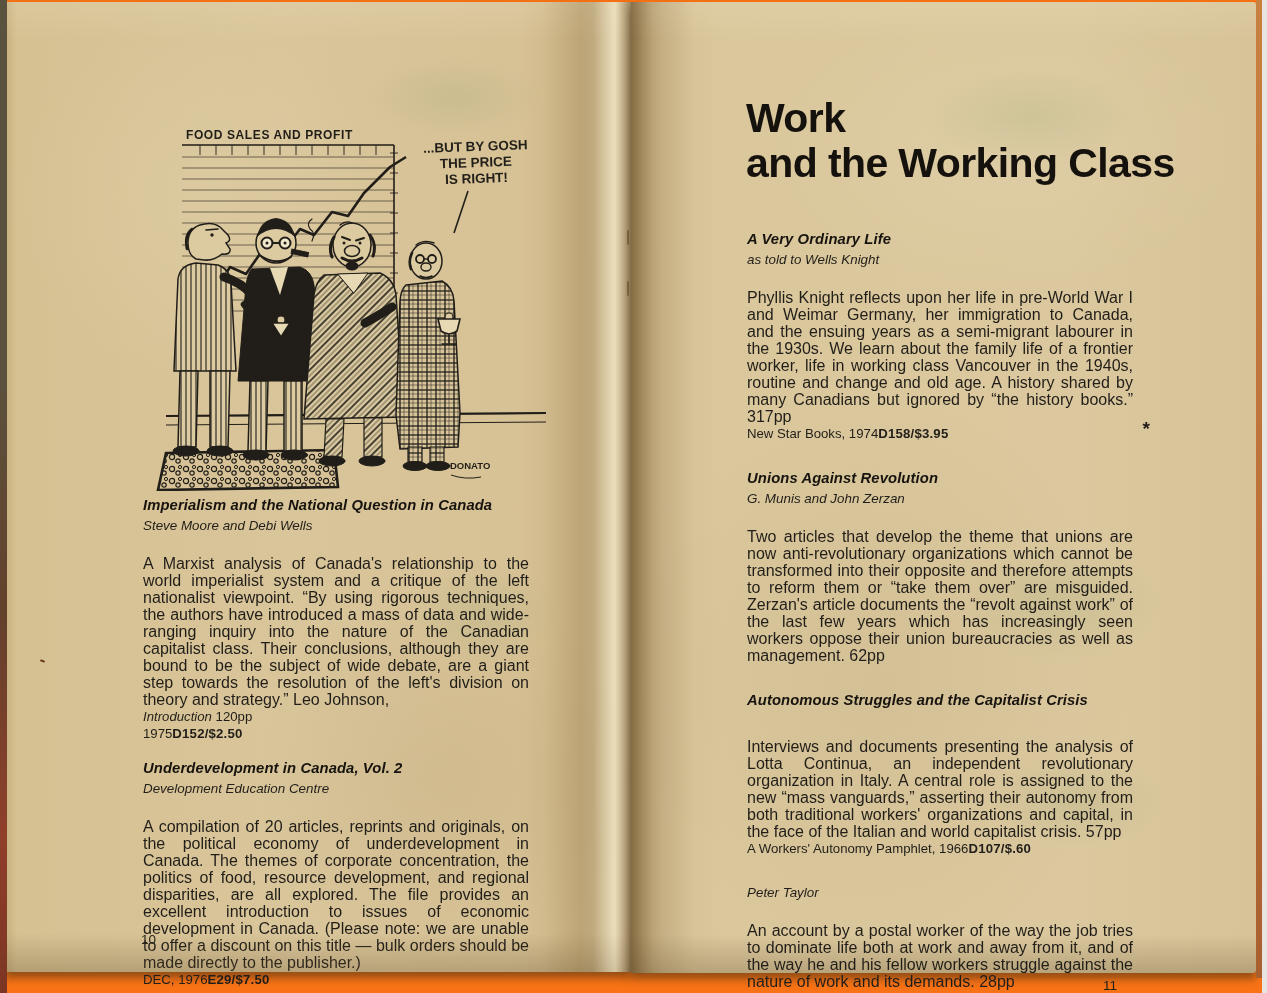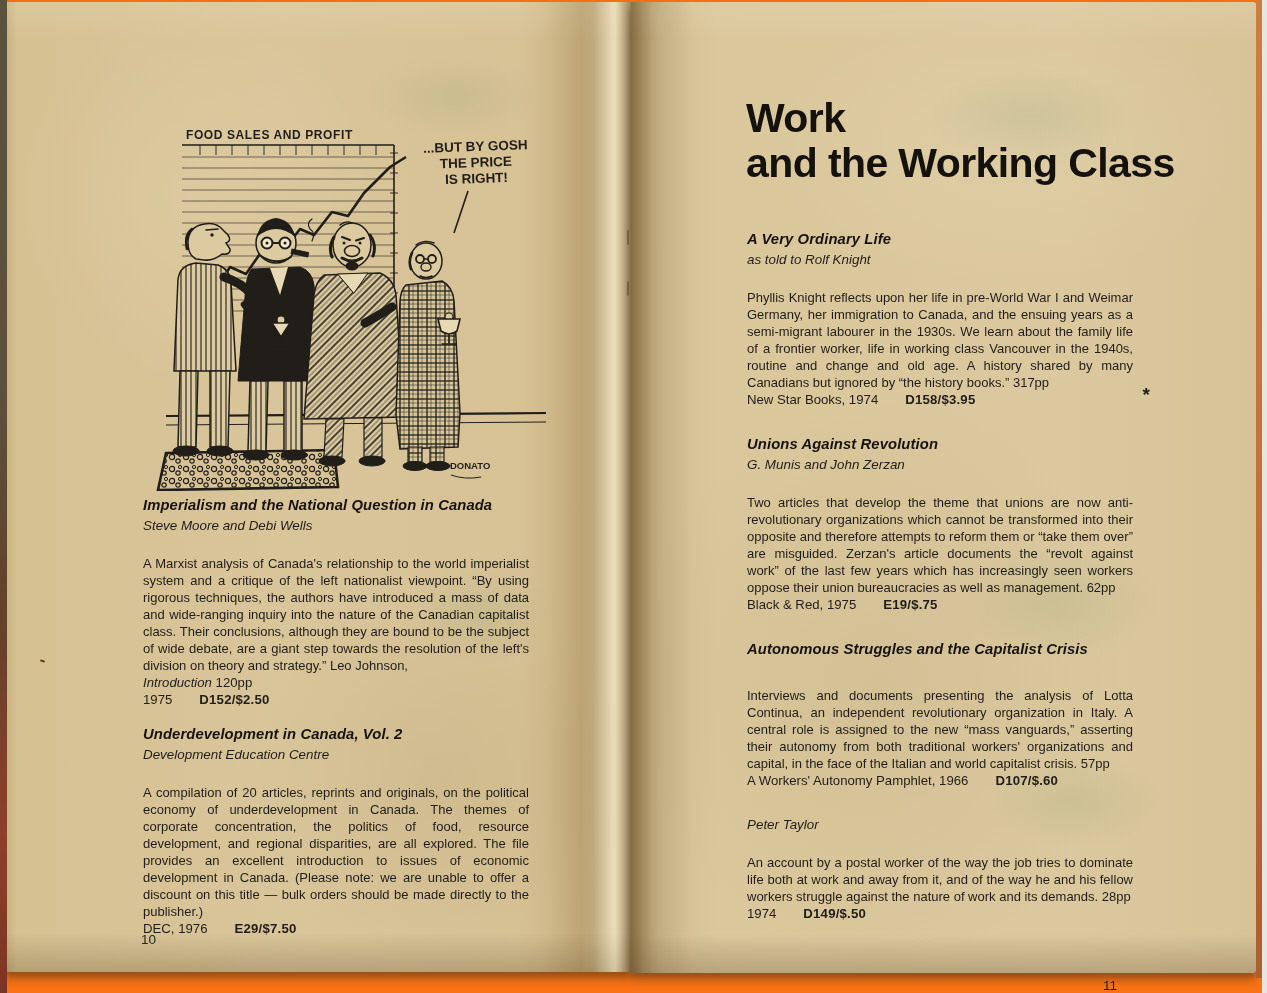--- a/index.html
+++ b/index.html
@@ -33,25 +33,25 @@
   .fleck{position:absolute;background:#6e3a22;border-radius:2px;}
 
   
   .col{position:absolute;}
   .entry{margin:0 0 17px 0;}
   .page-right .entry{margin-bottom:27px;}
   .entry-title{font-size:14.8px;line-height:19px;font-weight:bold;margin:0 0 2px 0;color:#17130e;letter-spacing:.1px;font-style:italic;}
   .byline{font-style:italic;font-size:13.4px;line-height:17px;margin:0 0 21px 0;}
   .byline:empty{display:none;}
   .entry--noauthor .entry-title{margin-bottom:28px;}
-  .entry-body{font-size:13px;line-height:17px;text-align:justify;margin:0;}
+  .entry-body{font-size:16px;line-height:17px;text-align:justify;margin:0;}
   .tail-line{font-size:13.2px;line-height:17px;}
   .tail-line .it{font-style:italic;}
   .imprint-row{display:flex;justify-content:flex-start;font-size:13.2px;line-height:17px;position:relative;}
-  .code{font-weight:bold;letter-spacing:.2px;white-space:nowrap;padding-left:27px;}
+  .code{font-weight:bold;letter-spacing:.2px;white-space:nowrap;}
   .star{position:absolute;right:-17px;top:-5px;font-weight:bold;font-size:19px;}
   .heading{position:absolute;left:115px;top:94px;font-weight:bold;font-size:41px;line-height:45px;
            letter-spacing:-.6px;color:#15120d;}
   .pageno{position:absolute;font-size:13.5px;color:#26221b;}
   .cartoon{position:absolute;left:150px;top:115px;width:400px;height:374px;}
 </style>
 </head>
 <body>
 
 <div class="scan">
@@ -266,37 +266,33 @@
 
     <div class="heading">
       <div>Work</div>
       <div>and the Working Class</div>
     </div>
 
     <div class="col" style="left:116px;top:228px;width:386px;">
 
       <div class="entry">
         <h3 class="entry-title">A Very Ordinary Life</h3>
-        <div class="byline">as told to Rolf Knight</div>
+        <div class="byline">as told to Wells Knight</div>
         <p class="entry-body">Phyllis Knight reflects upon her life in pre-World War I and Weimar Germany, her immigration to Canada, and the ensuing years as a semi-migrant labourer in the 1930s. We learn about the family life of a frontier worker, life in working class Vancouver in the 1940s, routine and change and old age. A history shared by many Canadians but ignored by “the history books.” 317pp</p>
         <div class="imprint-row">
           <span>New Star Books, 1974</span>
           <span class="code">D158/$3.95</span>
           <span class="star">*</span>
         </div>
       </div>
 
       <div class="entry">
         <h3 class="entry-title">Unions Against Revolution</h3>
         <div class="byline">G. Munis and John Zerzan</div>
         <p class="entry-body">Two articles that develop the theme that unions are now anti-revolutionary organizations which cannot be transformed into their opposite and therefore attempts to reform them or “take them over” are misguided. Zerzan's article documents the “revolt against work” of the last few years which has increasingly seen workers oppose their union bureaucracies as well as management. 62pp</p>
-        <div class="imprint-row">
-          <span>Black &amp; Red, 1975</span>
-          <span class="code">E19/$.75</span>
-        </div>
       </div>
 
       <div class="entry entry--noauthor">
         <h3 class="entry-title">Autonomous Struggles and the Capitalist Crisis</h3>
 
         <p class="entry-body">Interviews and documents presenting the analysis of Lotta Continua, an independent revolutionary organization in Italy. A central role is assigned to the new “mass vanguards,” asserting their autonomy from both traditional workers' organizations and capital, in the face of the Italian and world capitalist crisis. 57pp</p>
         <div class="imprint-row">
           <span>A Workers' Autonomy Pamphlet, 1966</span>
           <span class="code">D107/$.60</span>
         </div>

